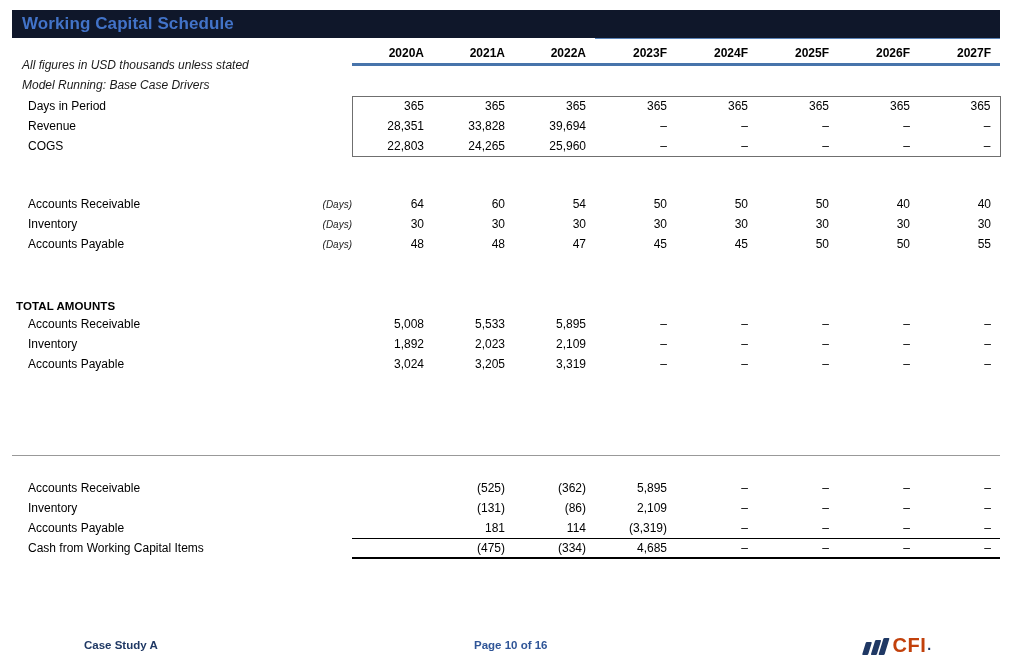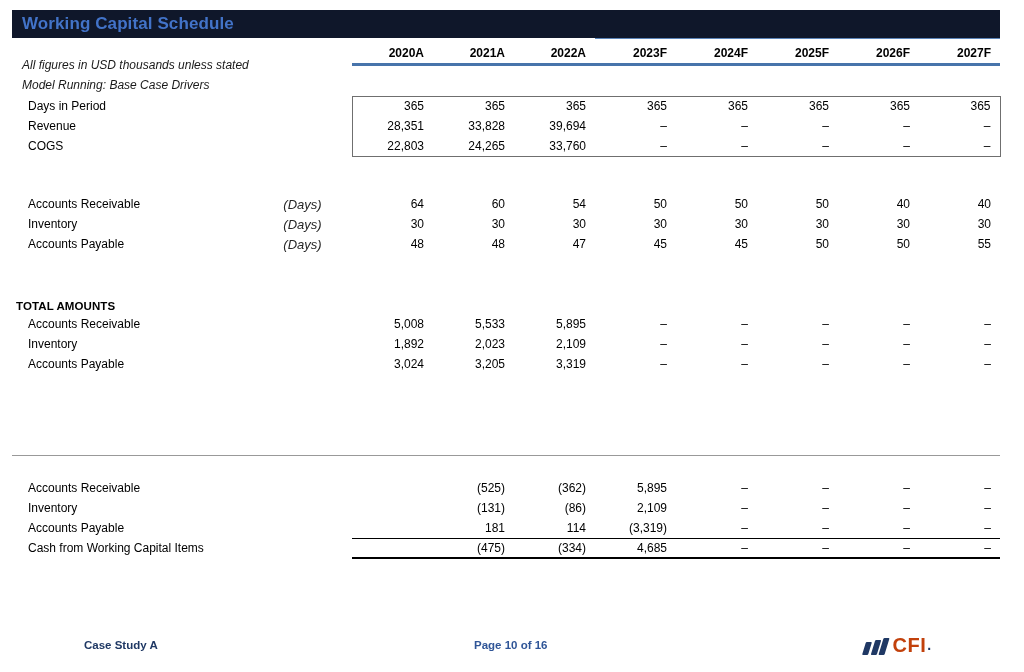--- a/index.html
+++ b/index.html
@@ -80,24 +80,24 @@
     padding-right: 9px;
     font-size: 12px;
     white-space: nowrap;
   }
   td.label {
     text-align: left;
     padding-left: 16px;
     white-space: nowrap;
   }
   td.unit {
-    text-align: center;
+    text-align: right;
     padding-left: 0px;
     font-style: italic;
-    font-size: 13px;
+    font-size: 10px;
     color: #262626;
   }
 
   
   tr.header-row th {
     font-weight: bold;
     font-size: 12px;
     height: 26px;
     vertical-align: bottom;
     padding-bottom: 3px;
@@ -292,21 +292,21 @@
         <td class="num">–</td>
         <td class="num">–</td>
         <td class="num boxr">–</td>
       </tr>
 
       <tr>
         <td class="label">COGS</td>
         <td class="unit"></td>
         <td class="num boxl boxb">22,803</td>
         <td class="num boxb">24,265</td>
-        <td class="num boxb">33,760</td>
+        <td class="num boxb">25,960</td>
         <td class="num boxb">–</td>
         <td class="num boxb">–</td>
         <td class="num boxb">–</td>
         <td class="num boxb">–</td>
         <td class="num boxb boxr">–</td>
       </tr>
 
       <tr class="spacer-xl">
         <td colspan="10"></td>
       </tr>

